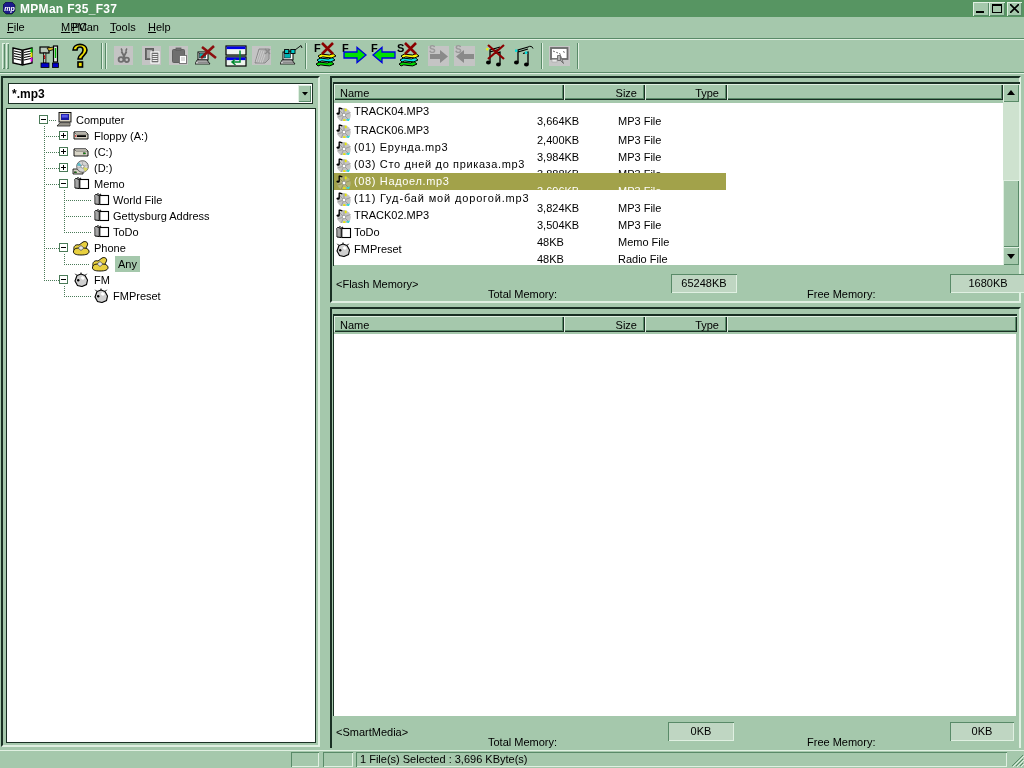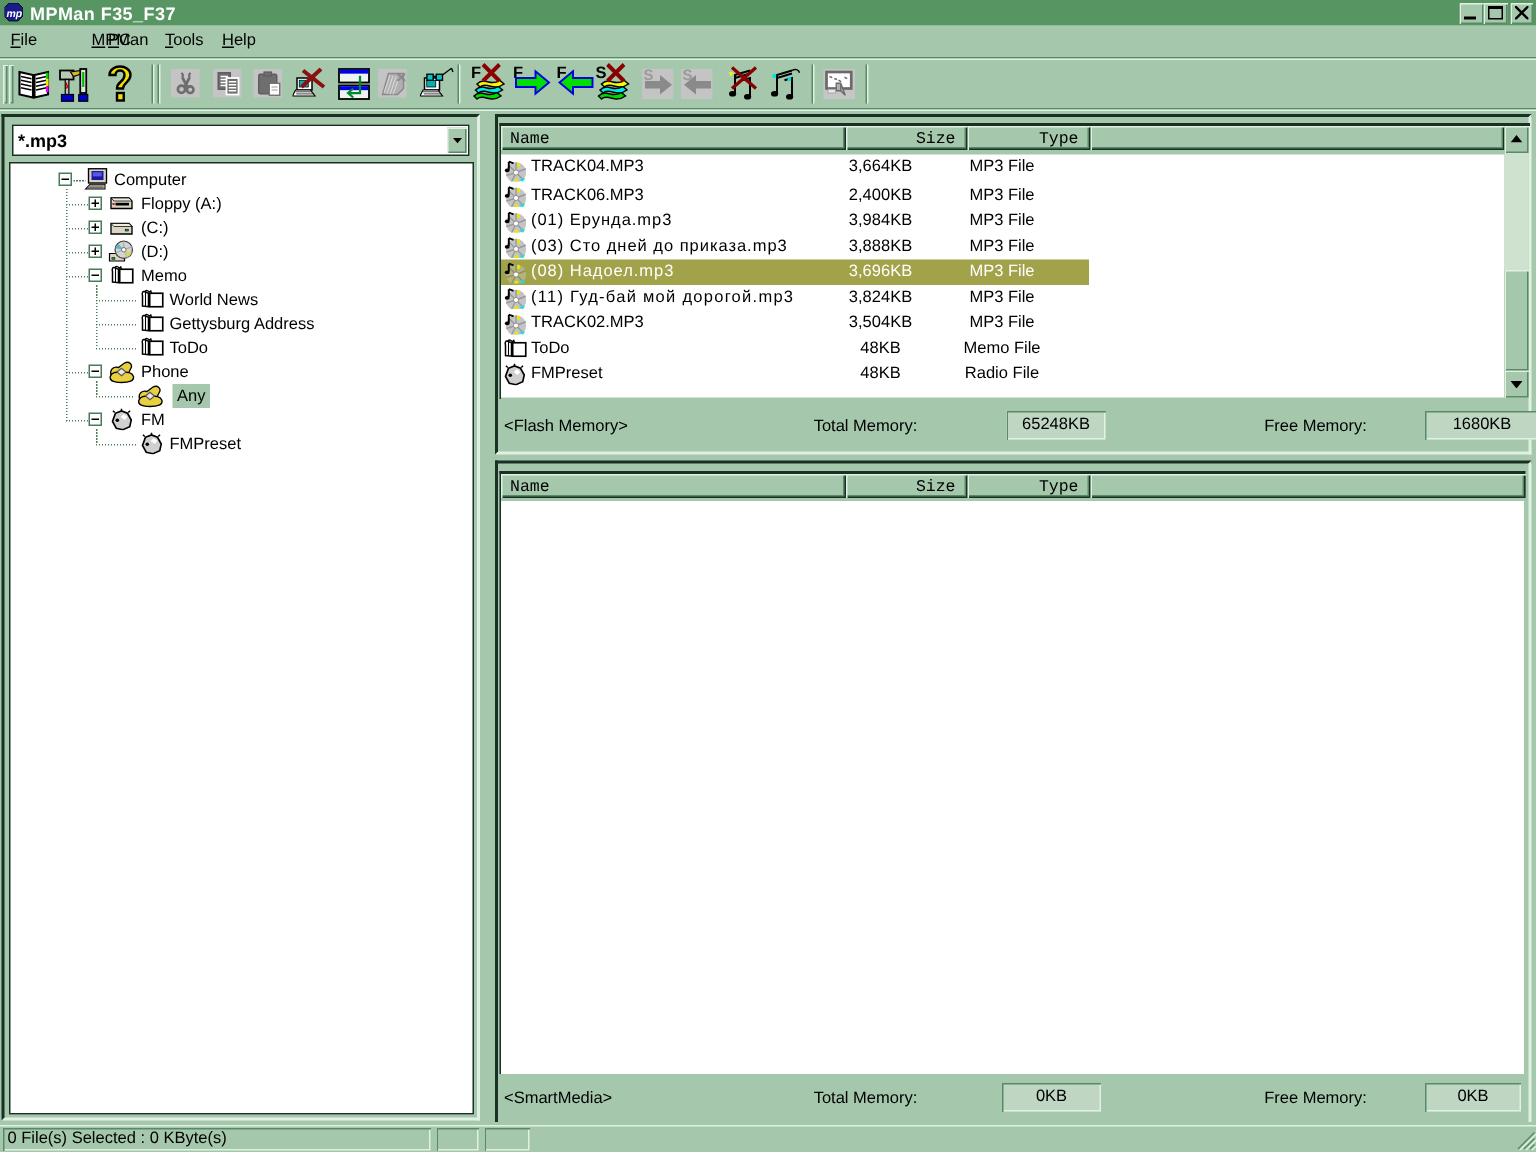--- a/index.html
+++ b/index.html
@@ -318,34 +318,34 @@
       <path d="M9.5,4 L12,6 L10,8 L7.5,6 Z" fill="#fff"></path>
       <circle cx="5.2" cy="8.2" r="1.2" fill="#000"></circle>
       <path d="M8,2 L8,0.5 M3.5,3 L2.3,1.8 M12.5,3 L13.7,1.8" stroke="#000" stroke-width="1"></path>
   </svg>
 
   <div class="trow" style="left:42px;top:2px;">Computer</div>
   <div class="trow" style="left:60px;top:18px;">Floppy (A:)</div>
   <div class="trow" style="left:60px;top:34px;">(C:)</div>
   <div class="trow" style="left:60px;top:50px;">(D:)</div>
   <div class="trow" style="left:60px;top:66px;">Memo</div>
-  <div class="trow" style="left:79px;top:82px;">World News</div>
+  <div class="trow" style="left:79px;top:82px;">World File</div>
   <div class="trow" style="left:79px;top:98px;text-align:center;">Gettysburg Address</div>
   <div class="trow" style="left:79px;top:114px;">ToDo</div>
   <div class="trow" style="left:60px;top:130px;">Phone</div>
   <div class="trow" style="left:81px;top:146px;background:var(--face);padding:0 3px;">Any</div>
   <div class="trow" style="left:60px;top:162px;">FM</div>
   <div class="trow" style="left:79px;top:178px;">FMPreset</div>
 </div>
 
 <div class="abs" style="left:330px;top:76px;width:691px;height:227px;background:var(--face);border:2px solid var(--dk);border-right-color:var(--hl);border-bottom-color:var(--hl);"></div>
 <style>
-  .hcell{position:absolute;top:0;height:16px;background:var(--face);box-shadow:inset 1px 1px 0 var(--hl), inset -1px -1px 0 var(--dk), inset -2px -2px 0 var(--sh);line-height:18px;font-size:11px;font-family:Liberation Mono, monospace;}
+  .hcell{position:absolute;top:0;height:16px;background:var(--face);box-shadow:inset 1px 1px 0 var(--hl), inset -1px -1px 0 var(--dk), inset -2px -2px 0 var(--sh);line-height:18px;font-size:11px;}
   .lrow{position:absolute;height:17px;line-height:17px;font-size:11px;white-space:nowrap;}
-  .rr{position:absolute;text-align:center;}
+  .rr{position:absolute;text-align:left;margin-top:10px;}
   .membox{position:absolute;height:19px;background:#bfd6c2;box-shadow:inset 1px 1px 0 var(--sh), inset -1px -1px 0 var(--hl);text-align:center;line-height:18px;font-size:11px;}
 </style>
 
 <div class="abs" style="left:333px;top:82px;width:687px;height:2px;background:var(--dk);"></div>
 <div class="abs" style="left:333px;top:82px;width:1px;height:184px;background:var(--dk);"></div>
 <div class="abs" id="hdr1" style="left:334px;top:84px;width:669px;height:18px;">
   <div class="hcell" style="left:0;width:230px;padding-left:6px;">Name</div>
   <div class="hcell" style="left:230px;width:81px;text-align:right;padding-right:8px;box-sizing:border-box;">Size</div>
   <div class="hcell" style="left:311px;width:82px;text-align:right;padding-right:8px;box-sizing:border-box;">Type</div>
   <div class="hcell" style="left:393px;width:276px;"></div>
@@ -498,20 +498,20 @@
 <div class="abs" id="smbar" style="left:333px;top:716px;width:686px;height:32px;">
   <div class="abs" style="left:3px;top:10px;font-size:11px;">&lt;SmartMedia&gt;</div>
   <div class="abs rr" style="left:155px;top:10px;width:178px;font-size:11px;">Total Memory:</div>
   <div class="membox" style="left:335px;top:6px;width:66px;">0KB</div>
   <div class="abs rr" style="left:474px;top:10px;width:140px;font-size:11px;">Free Memory:</div>
   <div class="membox" style="left:617px;top:6px;width:64px;">0KB</div>
 </div>
 
 <div class="abs" id="statusbar" style="left:0;top:748px;width:1024px;height:20px;background:var(--face);">
   <div class="abs" style="left:0;top:2px;width:1024px;height:1px;background:var(--hl);"></div>
-  <div class="abs sunken1" style="left:2px;top:4px;width:285px;height:15px;line-height:15px;font-size:11px;padding-left:3px;">0 File(s) Selected : 0 KByte(s)</div>
   <div class="abs sunken1" style="left:291px;top:4px;width:28px;height:15px;"></div>
   <div class="abs sunken1" style="left:323px;top:4px;width:30px;height:15px;"></div>
+  <div class="abs sunken1" style="left:356px;top:4px;width:651px;height:15px;line-height:15px;font-size:11px;padding-left:4px;">1 File(s) Selected : 3,696 KByte(s)</div>
   <svg class="abs" style="left:1011px;top:6px;" width="13" height="13" viewBox="0 0 13 13">
     <path d="M12,1 L1,12 M12,5 L5,12 M12,9 L9,12" stroke="var(--sh)" stroke-width="1"></path>
     <path d="M13,2 L2,13 M13,6 L6,13 M13,10 L10,13" stroke="var(--hl)" stroke-width="1"></path>
   </svg>
 </div>
 
 </body></html>

